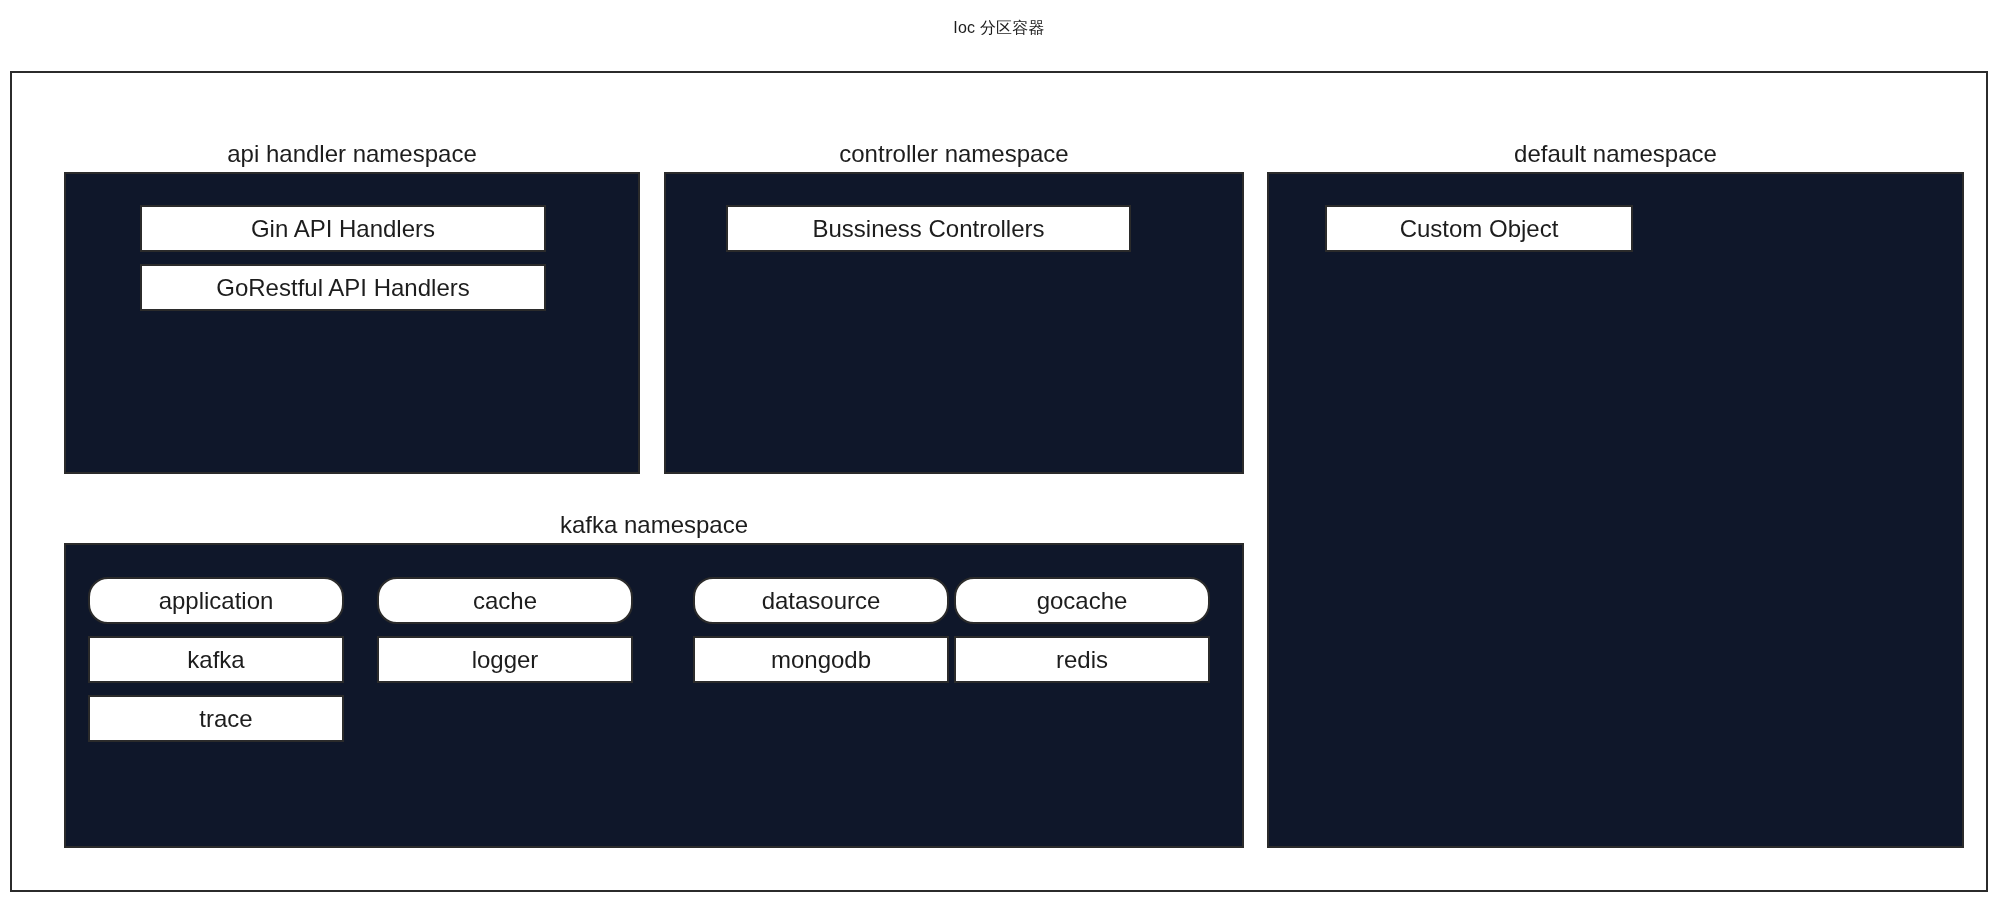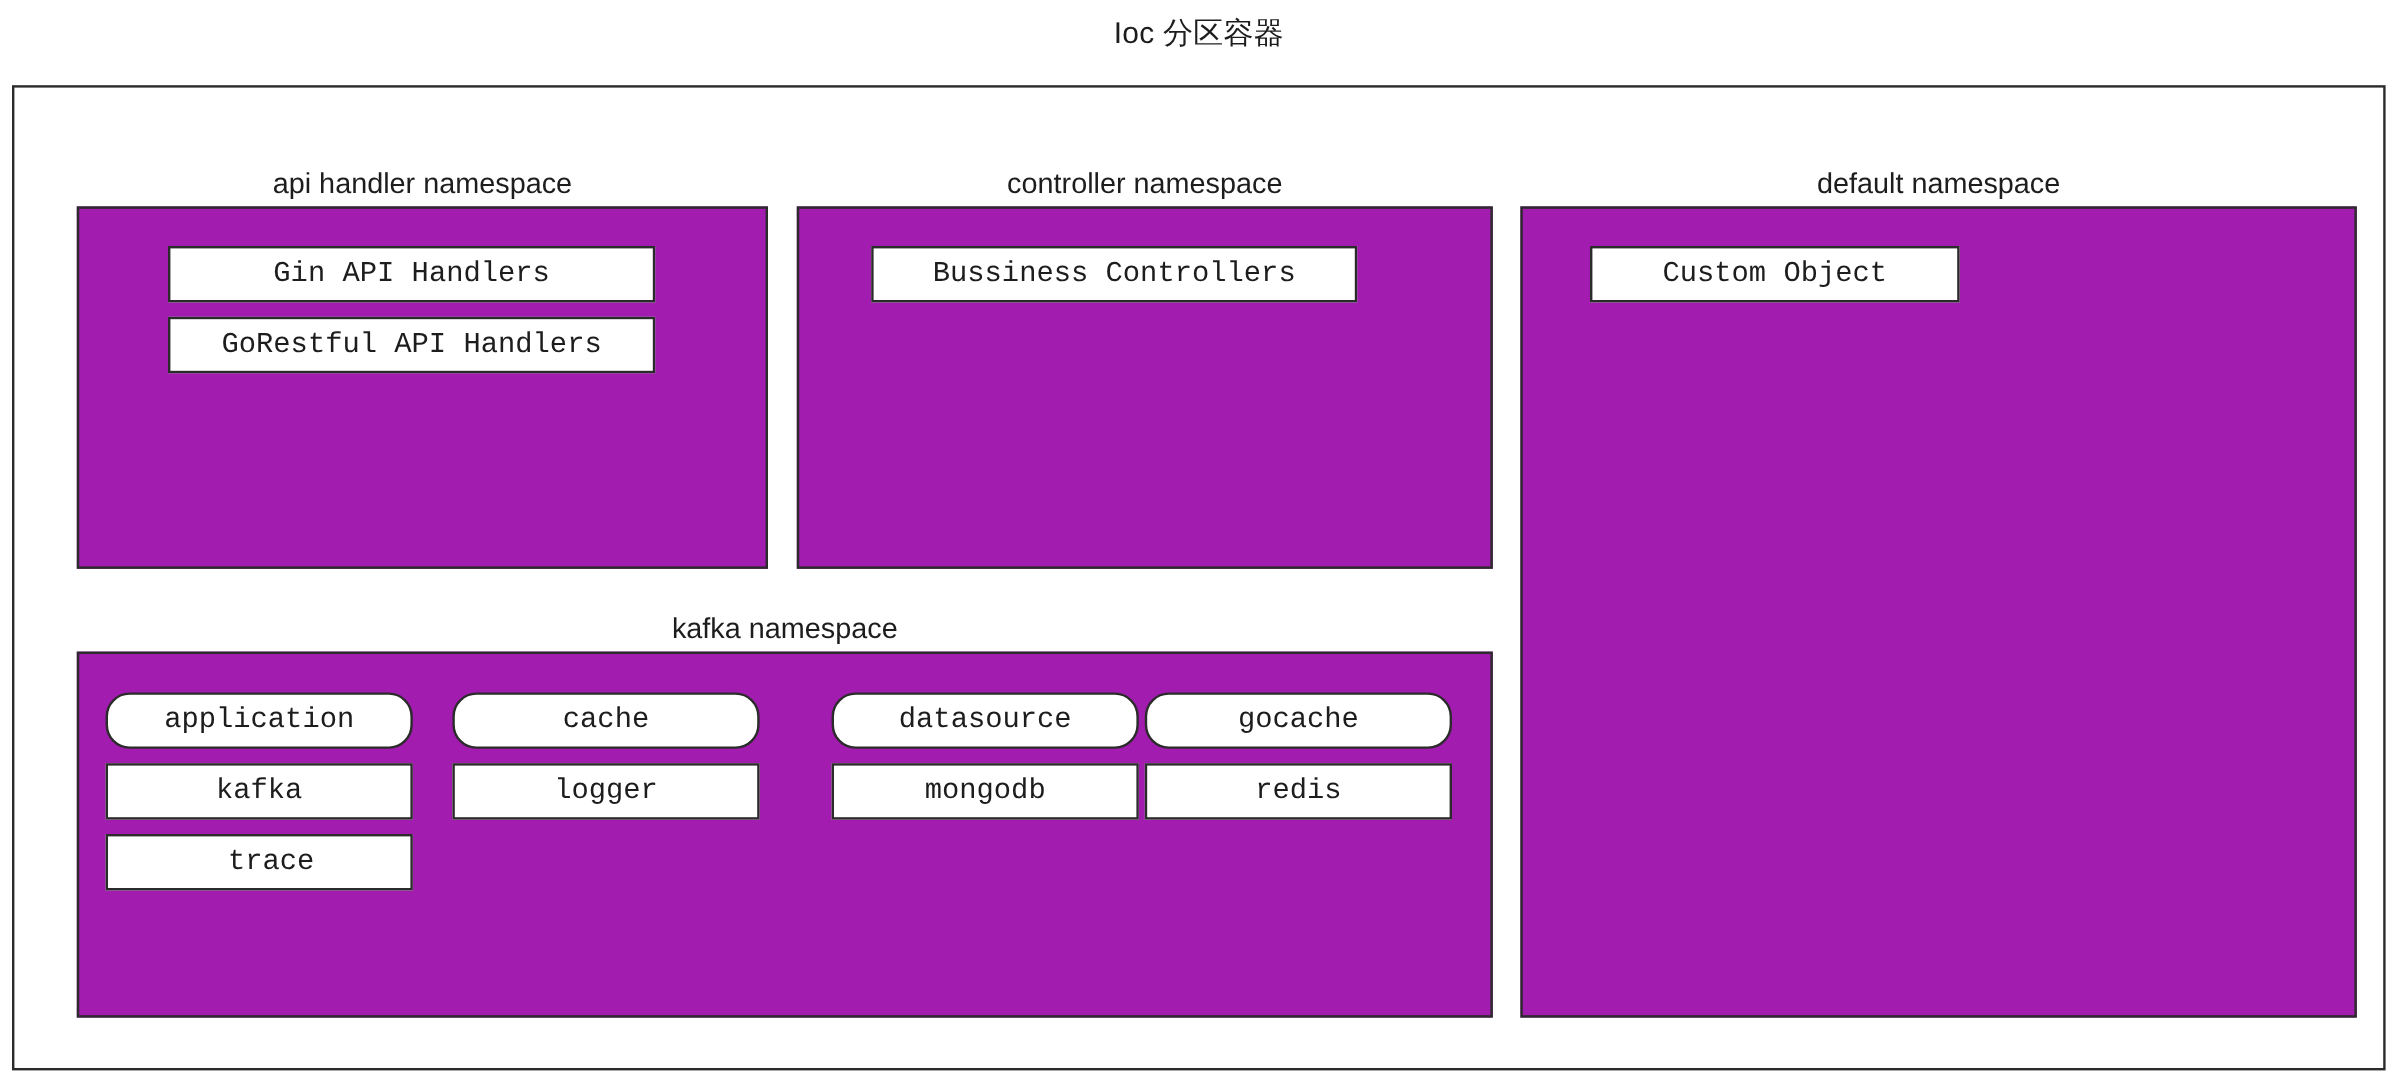--- a/index.html
+++ b/index.html
@@ -17,21 +17,21 @@
     position: relative;
   }
 
   
   #diagram-title {
     position: absolute;
     left: 0;
     top: 12px;
     width: 1998px;
     text-align: center;
-    font-size: 25px;
+    font-size: 16px;
     line-height: 32px;
     color: #1d1d1d;
     letter-spacing: 0.2px;
   }
 
   
   #ioc-container {
     position: absolute;
     left: 10px;
     top: 71px;
@@ -51,22 +51,21 @@
     color: #1d1d1d;
     white-space: nowrap;
     margin-top: 48px;
   }
 
   
   .ns-panel {
     position: absolute;
     border: 2px solid #2b2b2b;
     box-sizing: border-box;
-    background: #a21caf;
-    font-family: Liberation Mono, monospace;
+    background: #0f172a;
   }
 
   #ns-api-handler-panel   { left: 52px;   top: 99px;  width: 576px;  height: 302px; }
   #ns-controller-panel    { left: 652px;  top: 99px;  width: 580px;  height: 302px; }
   #ns-default-panel       { left: 1255px; top: 99px;  width: 697px;  height: 676px; }
   #ns-config-panel        { left: 52px;   top: 470px; width: 1180px; height: 305px; }
 
   #ns-api-handler-label { left: 52px;   top: 18px;  width: 576px; }
   #ns-controller-label  { left: 652px;  top: 18px;  width: 580px; }
   #ns-default-label     { left: 1255px; top: 18px;  width: 697px; }

